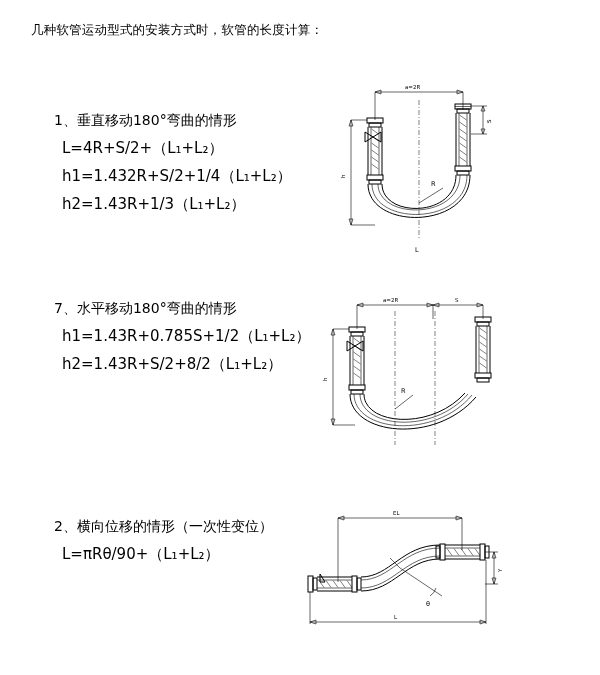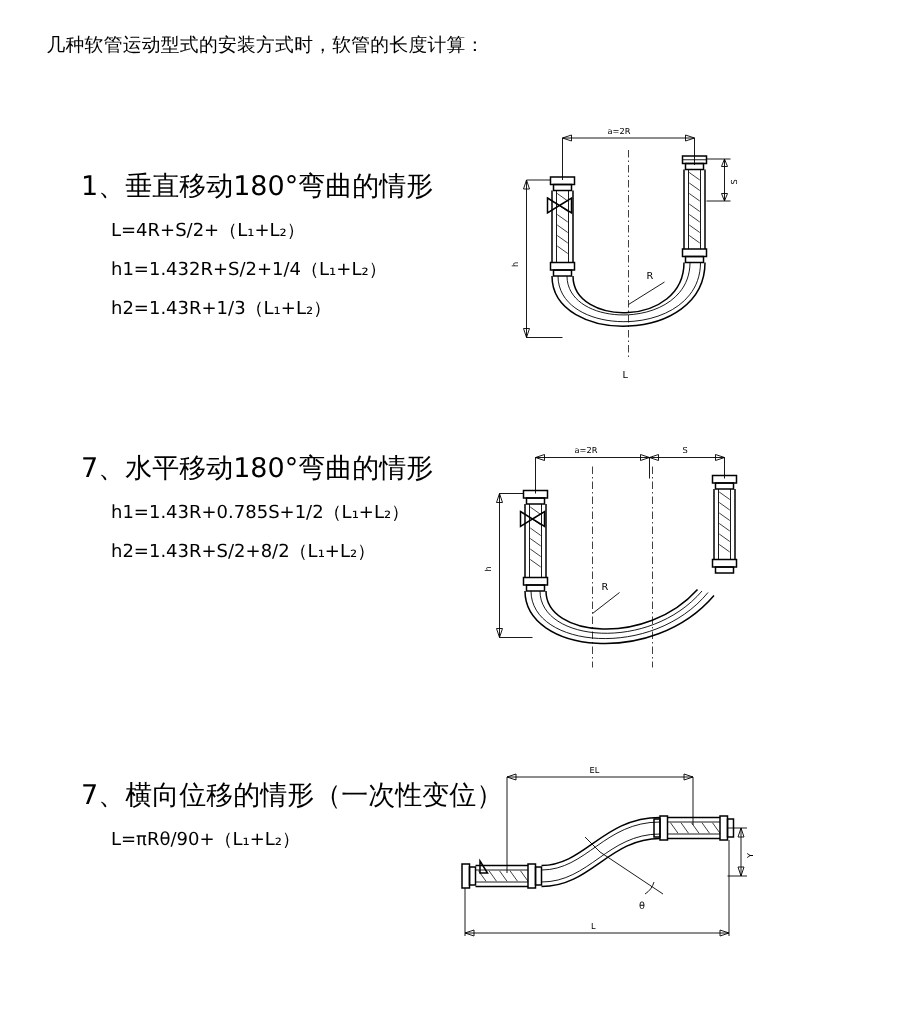--- a/index.html
+++ b/index.html
@@ -25,28 +25,28 @@
     left: 31px;
     top: 22px;
     font-size: 12.5px;
     letter-spacing: 0.2px;
     white-space: nowrap;
   }
   .section {
     position: absolute;
   }
   .sec-title {
-    font-size: 18px;
+    font-size: 14px;
     white-space: nowrap;
     margin-bottom: 9px;
   }
   .formula {
-    font-size: 12px;
+    font-size: 15px;
     white-space: nowrap;
-    margin-left: 20px;
+    margin-left: 8px;
     margin-bottom: 9px;
   }
   .fig {
     position: absolute;
   }
   .fig svg {
     display: block;
   }
   
   .thin { stroke: #000; stroke-width: 0.6; fill: none; }
@@ -223,21 +223,21 @@
       <line class="thin" x1="18" y1="44" x2="18" y2="140"></line>
       <path class="thin" d="M18 44 l-2 6 l4 0 z" fill="#000"></path>
       <path class="thin" d="M18 140 l-2 -6 l4 0 z" fill="#000"></path>
       <line class="thin" x1="18" y1="44" x2="34" y2="44"></line>
       <line class="thin" x1="18" y1="140" x2="40" y2="140"></line>
       <text class="dimtxt" x="12" y="96" transform="rotate(-90 12 96)">h</text>
     </svg>
   </div>
 
   <div class="section" style="left:54px; top:518px;">
-    <div class="sec-title">7、横向位移的情形（一次性变位）</div>
+    <div class="sec-title">2、横向位移的情形（一次性变位）</div>
     <div class="formula">L=πRθ/90+（L₁+L₂）</div>
   </div>
 
   <div class="fig" style="left:290px; top:500px;">
     <svg width="215" height="140" viewBox="0 0 215 140">
 
       <line class="thin" x1="48" y1="18" x2="172" y2="18"></line>
       <path class="thin" d="M48 18 l6 -2 l0 4 z" fill="#000"></path>
       <path class="thin" d="M172 18 l-6 -2 l0 4 z" fill="#000"></path>
       <text class="dimtxt" x="103" y="15">EL</text>

